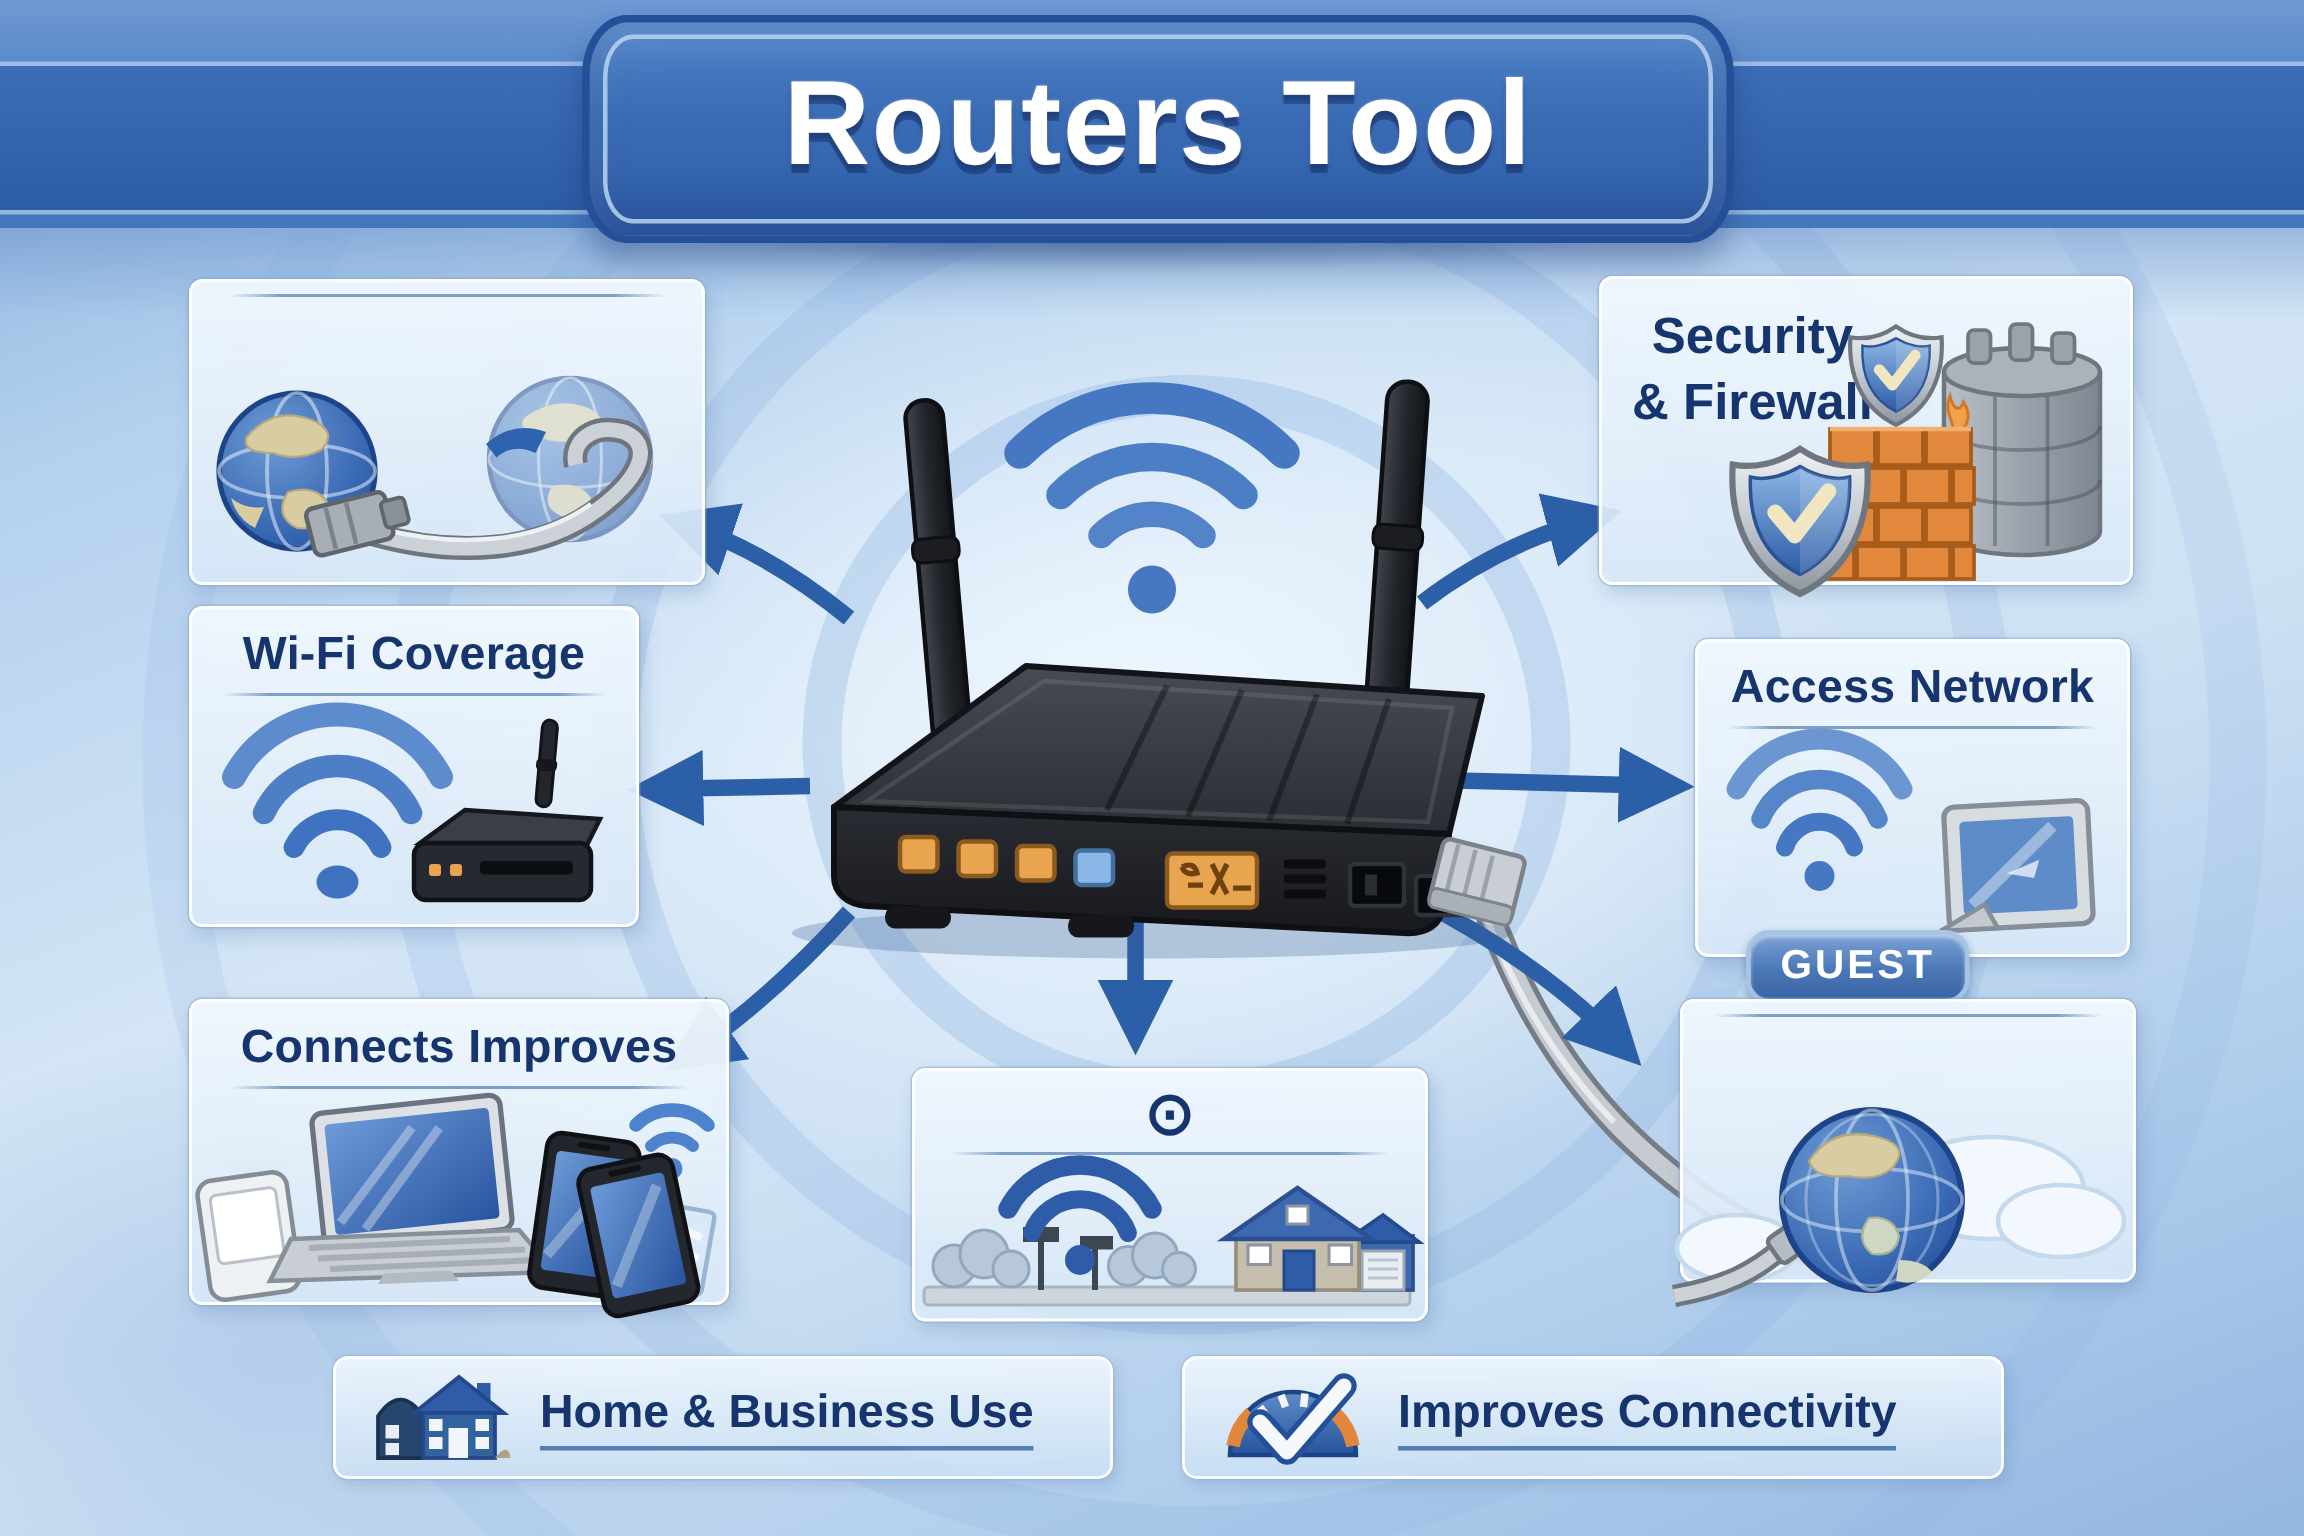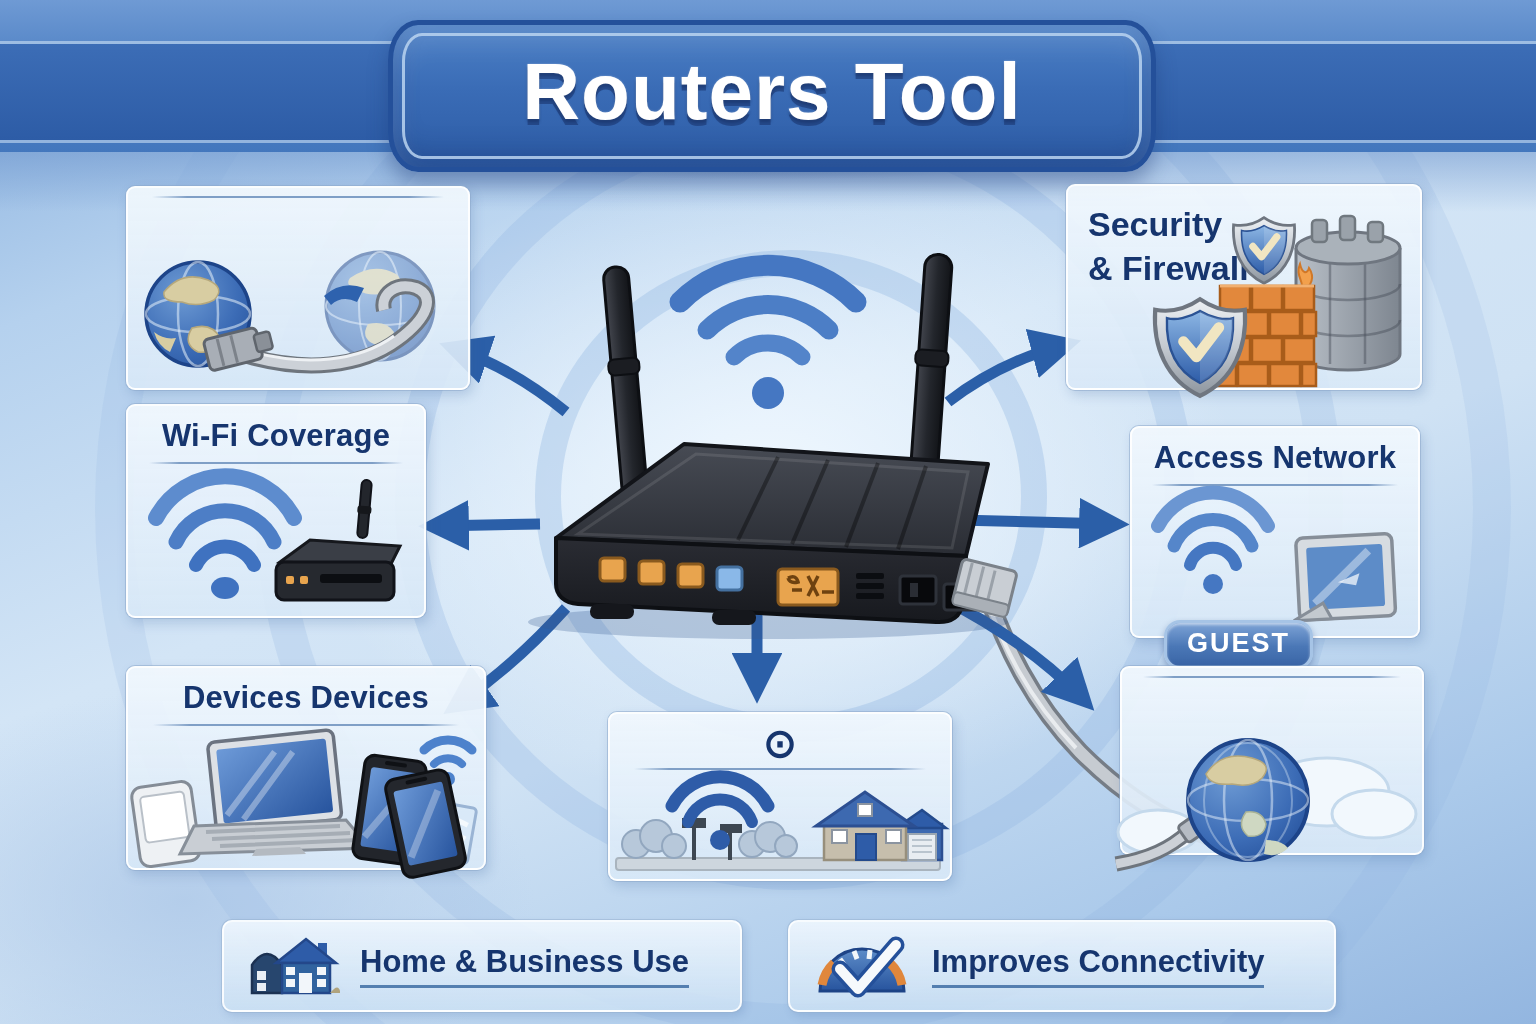--- a/index.html
+++ b/index.html
@@ -23,21 +23,21 @@
   .band-top{left:0;top:0;width:1536px;height:152px;
     background:linear-gradient(180deg,#6f9ad4 0%,#5586c7 35%,#4377bd 100%);}
   .band-stripe{left:0;top:44px;width:1536px;height:96px;
     background:linear-gradient(180deg,#3c6db6,#2d5ca6);
     box-shadow:0 -3px 0 rgba(214,231,248,.55), 0 3px 0 rgba(214,231,248,.55);}
   .band-fade{left:0;top:152px;width:1536px;height:60px;
     background:linear-gradient(180deg,rgba(110,150,205,.55),rgba(110,150,205,0));}
   .ribbon{left:388px;top:10px;width:758px;height:142px;
     background:linear-gradient(180deg,#4c80c6 0%,#3a6cb6 45%,#2d5ca6 100%);
     border:5px solid #24509a;border-radius:30px/40px;
-    box-shadow:0 12px 20px rgba(25,55,115,.38), inset 0 14px 30px rgba(255,255,255,.14), inset 0 -14px 26px rgba(10,35,90,.25);margin-top:10px;}
+    box-shadow:0 12px 20px rgba(25,55,115,.38), inset 0 14px 30px rgba(255,255,255,.14), inset 0 -14px 26px rgba(10,35,90,.25);}
   .ribbon-inner{position:absolute;left:9px;right:9px;top:8px;bottom:8px;
     border:3px solid rgba(186,212,240,.85);border-radius:20px/28px;}
   .ribbon-shadow{left:430px;top:150px;width:676px;height:30px;
     background:radial-gradient(ellipse at 50% 0,rgba(25,55,115,.4),rgba(25,55,115,0) 70%);}
   .banner-title{
     position:absolute;left:0;right:0;top:50%;transform:translateY(-54%);
     text-align:center;color:#ffffff;font-size:80px;font-weight:bold;letter-spacing:1px;
     text-shadow:0 6px 0 rgba(23,50,105,.55), 0 3px 3px rgba(8,28,70,.45), 0 0 2px rgba(255,255,255,.4);
     white-space:nowrap;}
   
@@ -45,37 +45,37 @@
     background:linear-gradient(180deg,rgba(240,247,253,.96) 0%,rgba(216,232,247,.9) 100%);
     border:2px solid rgba(255,255,255,.9);
     box-shadow:0 0 0 1px rgba(140,168,202,.55), 3px 5px 12px rgba(55,95,155,.22);}
   .panel-title{color:#16356e;font-weight:bold;text-align:center;
     font-size:31px;padding-top:12px;letter-spacing:.2px;}
   .rule{height:2px;margin:8px auto 0;width:86%;
     background:linear-gradient(90deg,rgba(127,159,198,0),#7f9fc6 12%,#7f9fc6 88%,rgba(127,159,198,0));}
   .illus{position:absolute;left:0;right:0;}
   
   .sec-title{position:absolute;left:20px;top:16px;color:#16356e;font-weight:bold;
-    font-size:34px;line-height:1.3;text-align:left;}
+    font-size:34px;line-height:1.3;text-align:center;}
   
   .guest-pill{position:absolute;left:32px;top:152px;padding:5px 20px 7px;
     background:linear-gradient(180deg,#7da3d6 0%,#4a77b6 55%,#3a65a6 100%);
     border:3px solid #a6c4e6;border-radius:16px;
     box-shadow:0 3px 6px rgba(30,60,120,.35), inset 0 2px 3px rgba(255,255,255,.5);
     color:#fff;font-weight:bold;font-size:27px;letter-spacing:2px;margin-top:40px;}
   
   .cov-row{display:flex;align-items:center;justify-content:center;gap:10px;padding-top:12px;}
   .cov-glyph{color:#16356e;font-size:40px;line-height:34px;font-weight:bold;}
   .cov-text{color:#16356e;font-size:31px;font-weight:bold;}
   
   .bar{position:absolute;display:flex;align-items:center;gap:20px;padding:0 24px;
-    border-radius:10px;height:92px;box-sizing:border-box;
+    border-radius:10px;height:82px;box-sizing:border-box;
     background:linear-gradient(180deg,rgba(238,246,253,.92),rgba(204,225,244,.82));
     border:2px solid rgba(255,255,255,.85);
-    box-shadow:0 0 0 1px rgba(150,176,206,.5), 3px 4px 9px rgba(55,95,155,.18);margin-top:16px;}
+    box-shadow:0 0 0 1px rgba(150,176,206,.5), 3px 4px 9px rgba(55,95,155,.18);}
   .bar-label{color:#16356e;font-size:31px;font-weight:bold;
     border-bottom:3px solid rgba(53,101,159,.8);padding-bottom:5px;white-space:nowrap;}
 </style>
 </head>
 <body>
 
 <div id="stage">
 
   <div class="ring r4"></div>
   <div class="ring r3"></div>
@@ -239,21 +239,21 @@
         <path d="M152 96 L182 74 L272 80 L262 100 Z" fill="#3a3e46" stroke="#16181d" stroke-width="3"></path>
         <rect x="148" y="96" width="118" height="38" rx="8" fill="#26292f" stroke="#111319" stroke-width="3"></rect>
         <rect x="158" y="110" width="8" height="8" rx="2" fill="#e8a44e"></rect>
         <rect x="172" y="110" width="8" height="8" rx="2" fill="#e8a44e"></rect>
         <rect x="192" y="108" width="62" height="9" rx="3" fill="#0c0e12"></rect>
       </g>
     </svg>
   </div>
 
   <div class="panel" style="left:126px;top:666px;width:356px;height:200px">
-    <div class="panel-title">Devices Devices</div>
+    <div class="panel-title">Connects Improves</div>
     <div class="rule"></div>
     <svg class="illus" style="top:54px" width="352" height="146" viewBox="0 0 352 146">
       <defs>
         <linearGradient id="cd-scr" x1="0" y1="0" x2="1" y2="1">
           <stop offset="0" stop-color="#6d9ad8"></stop>
             <stop offset="1" stop-color="#27549e"></stop>
         </linearGradient>
       </defs>
       <g fill="none" stroke="#4d82cc" stroke-linecap="round">
         <path d="M296 28 A 34 34 0 0 1 344 28" stroke-width="9"></path>

